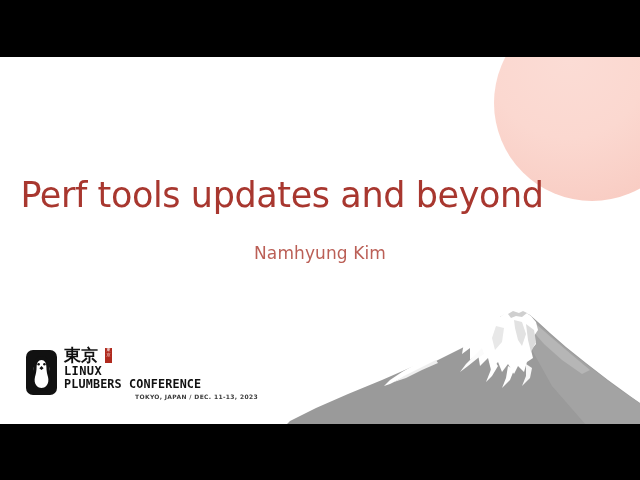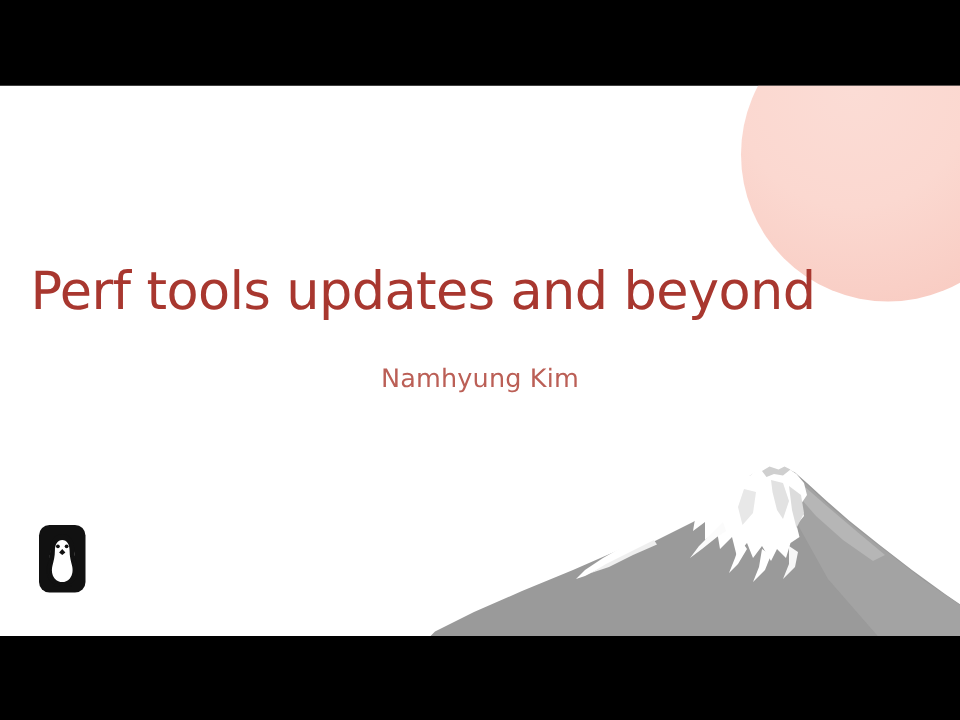--- a/index.html
+++ b/index.html
@@ -254,16 +254,25 @@
                  C18.2 22 17.4 19 17.4 15 C17.4 11 15.6 8 12.5 8 Z" fill="#ffffff"></path>
         <circle cx="9.6" cy="12.2" r="1.25" fill="#111111"></circle>
         <circle cx="15.4" cy="12.2" r="1.25" fill="#111111"></circle>
         <path d="M12.5 14 L10.4 16.3 L12.5 18 L14.6 16.3 Z" fill="#111111"></path>
         <path d="M4.6 20 C2.6 23 2.2 28 3.4 32 C4 29 4.6 24.5 5.4 21.5 Z" fill="#111111"></path>
         <path d="M20.4 20 C22.4 23 22.8 28 21.6 32 C21 29 20.4 24.5 19.6 21.5 Z" fill="#111111"></path>
         <path d="M9 36.6 L6 39.2 L11.2 38.6 Z" fill="#111111"></path>
         <path d="M16 36.6 L19 39.2 L13.8 38.6 Z" fill="#111111"></path>
       </svg>
 
+      <div id="logo-text">
+        <div id="logo-jp-row">
+          <span id="logo-jp">東京</span>
+          <span id="logo-seal">東京</span>
+        </div>
+        <div id="logo-linux">LINUX</div>
+        <div id="logo-plumbers">PLUMBERS CONFERENCE</div>
+        <div id="logo-tagline">TOKYO, JAPAN / DEC. 11-13, 2023</div>
+      </div>
     </div>
 
   </div>
 </div>
 
 </body></html>

